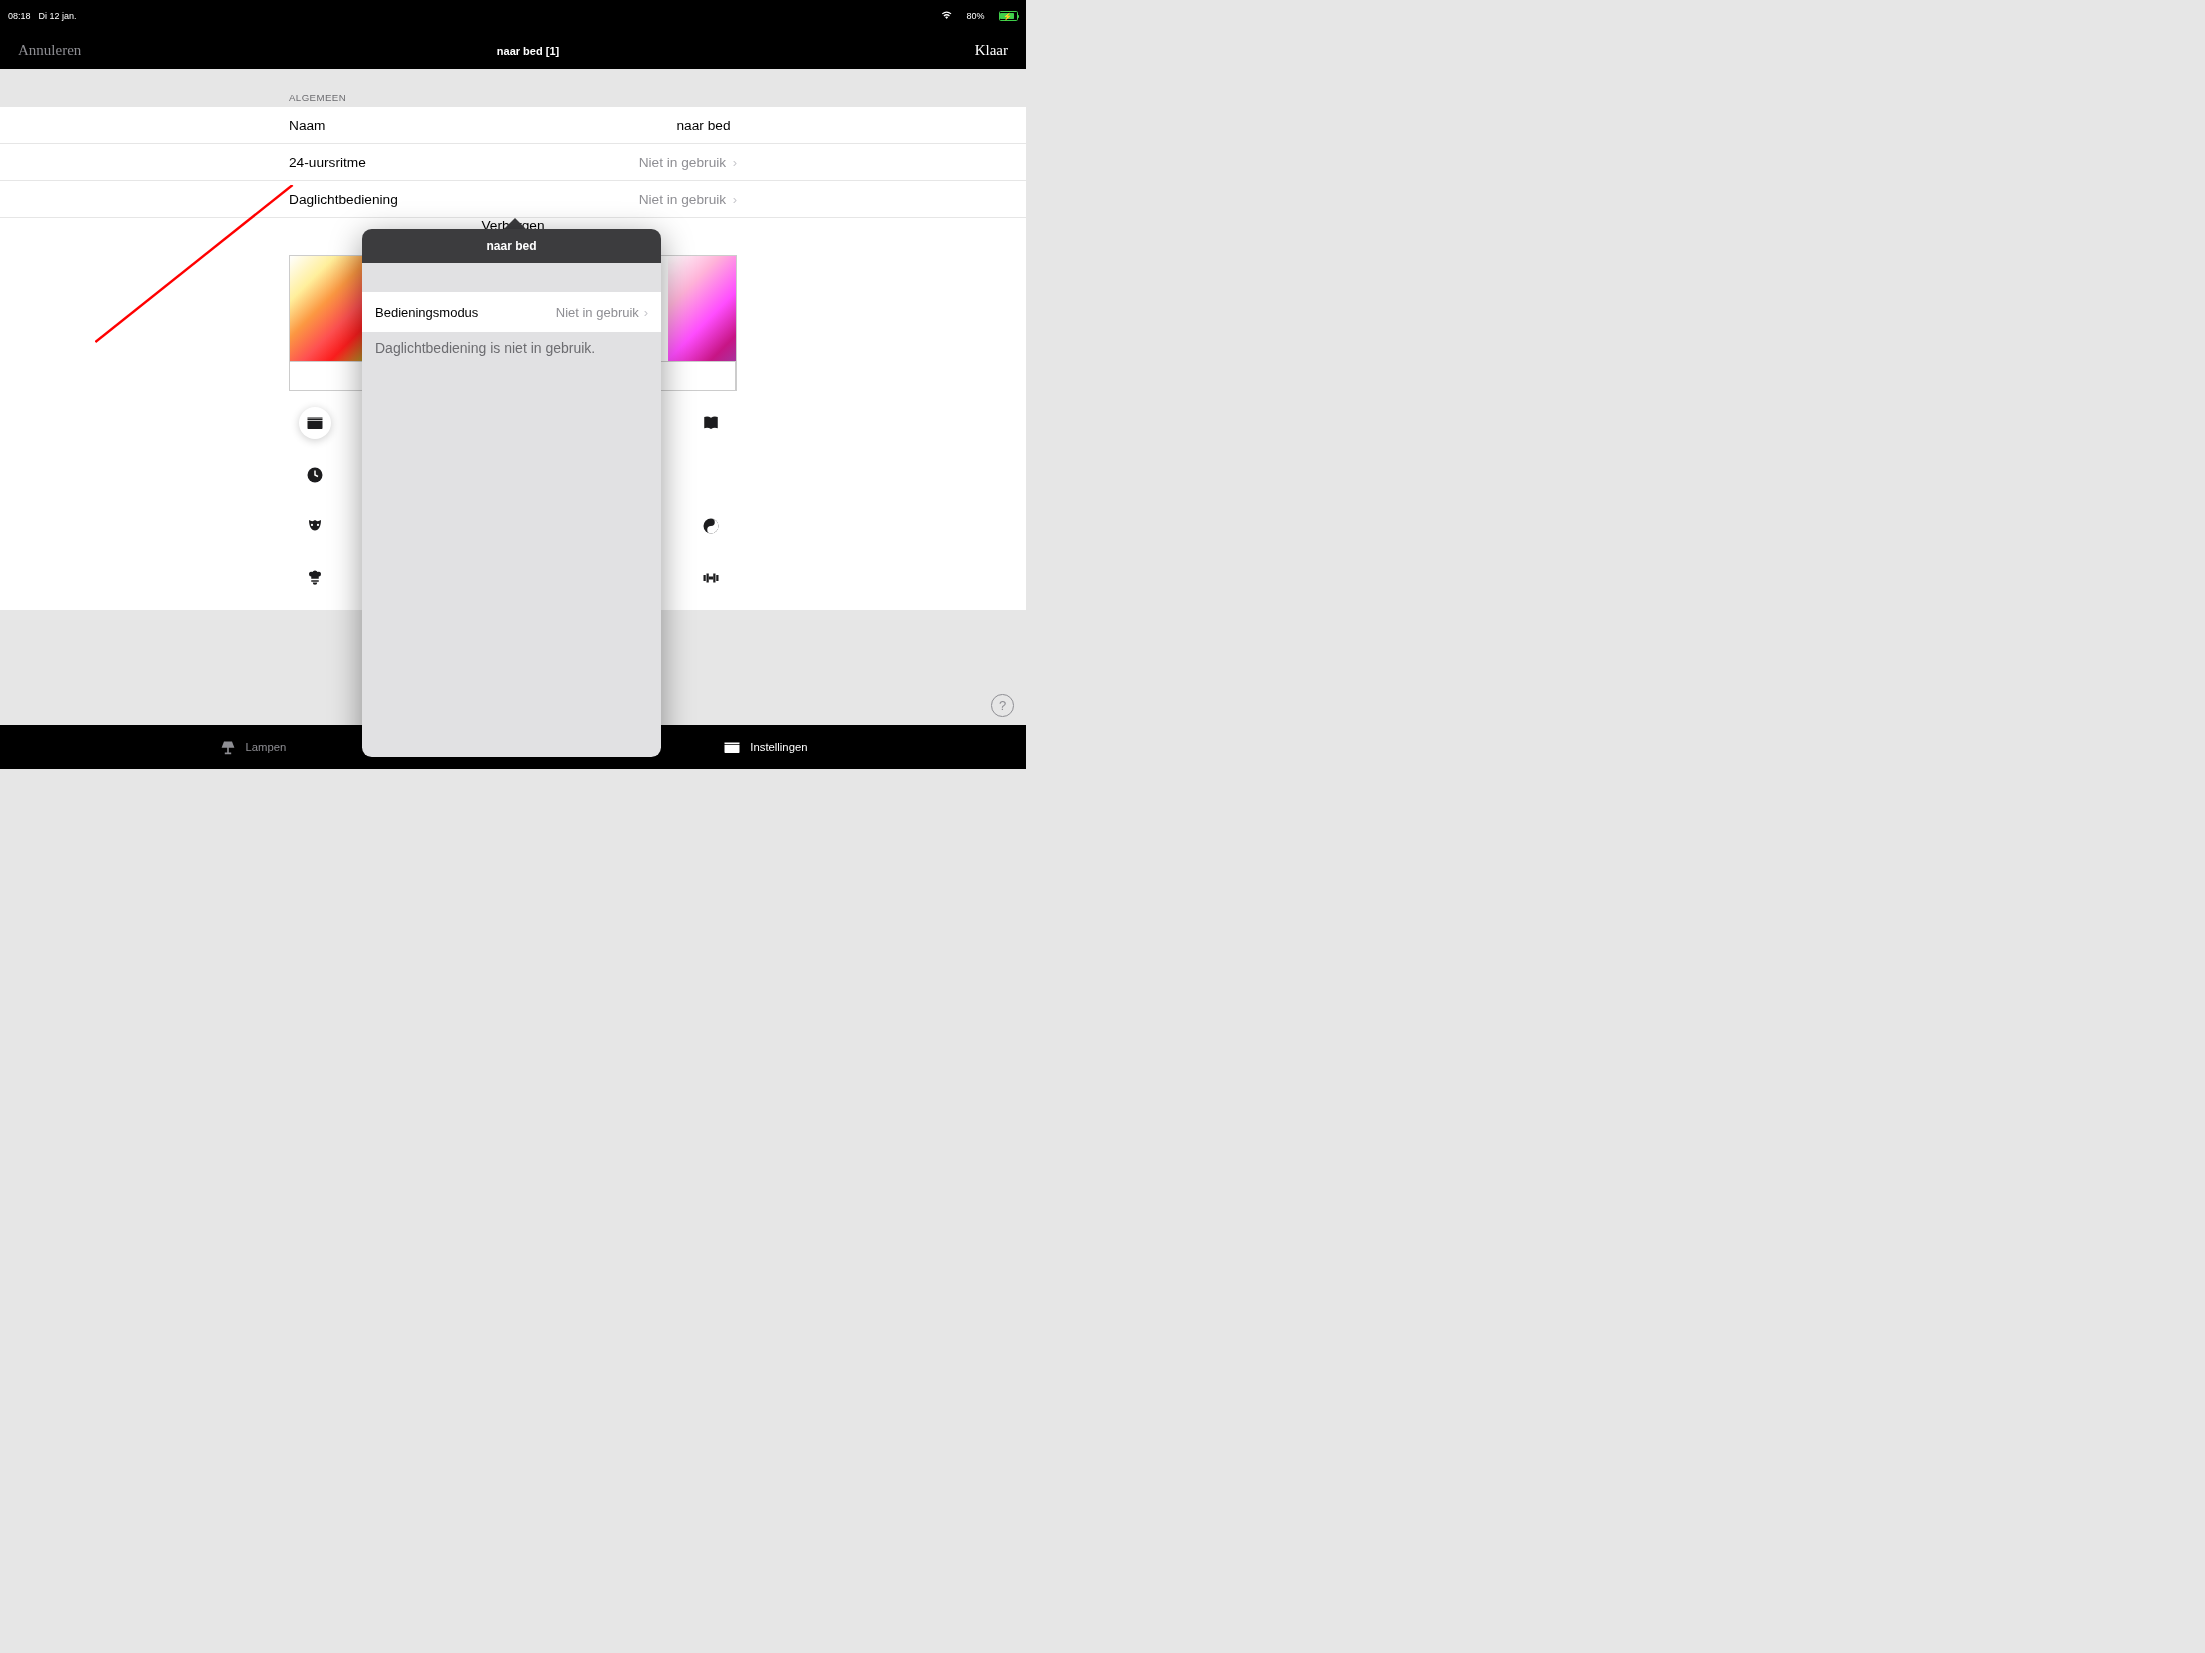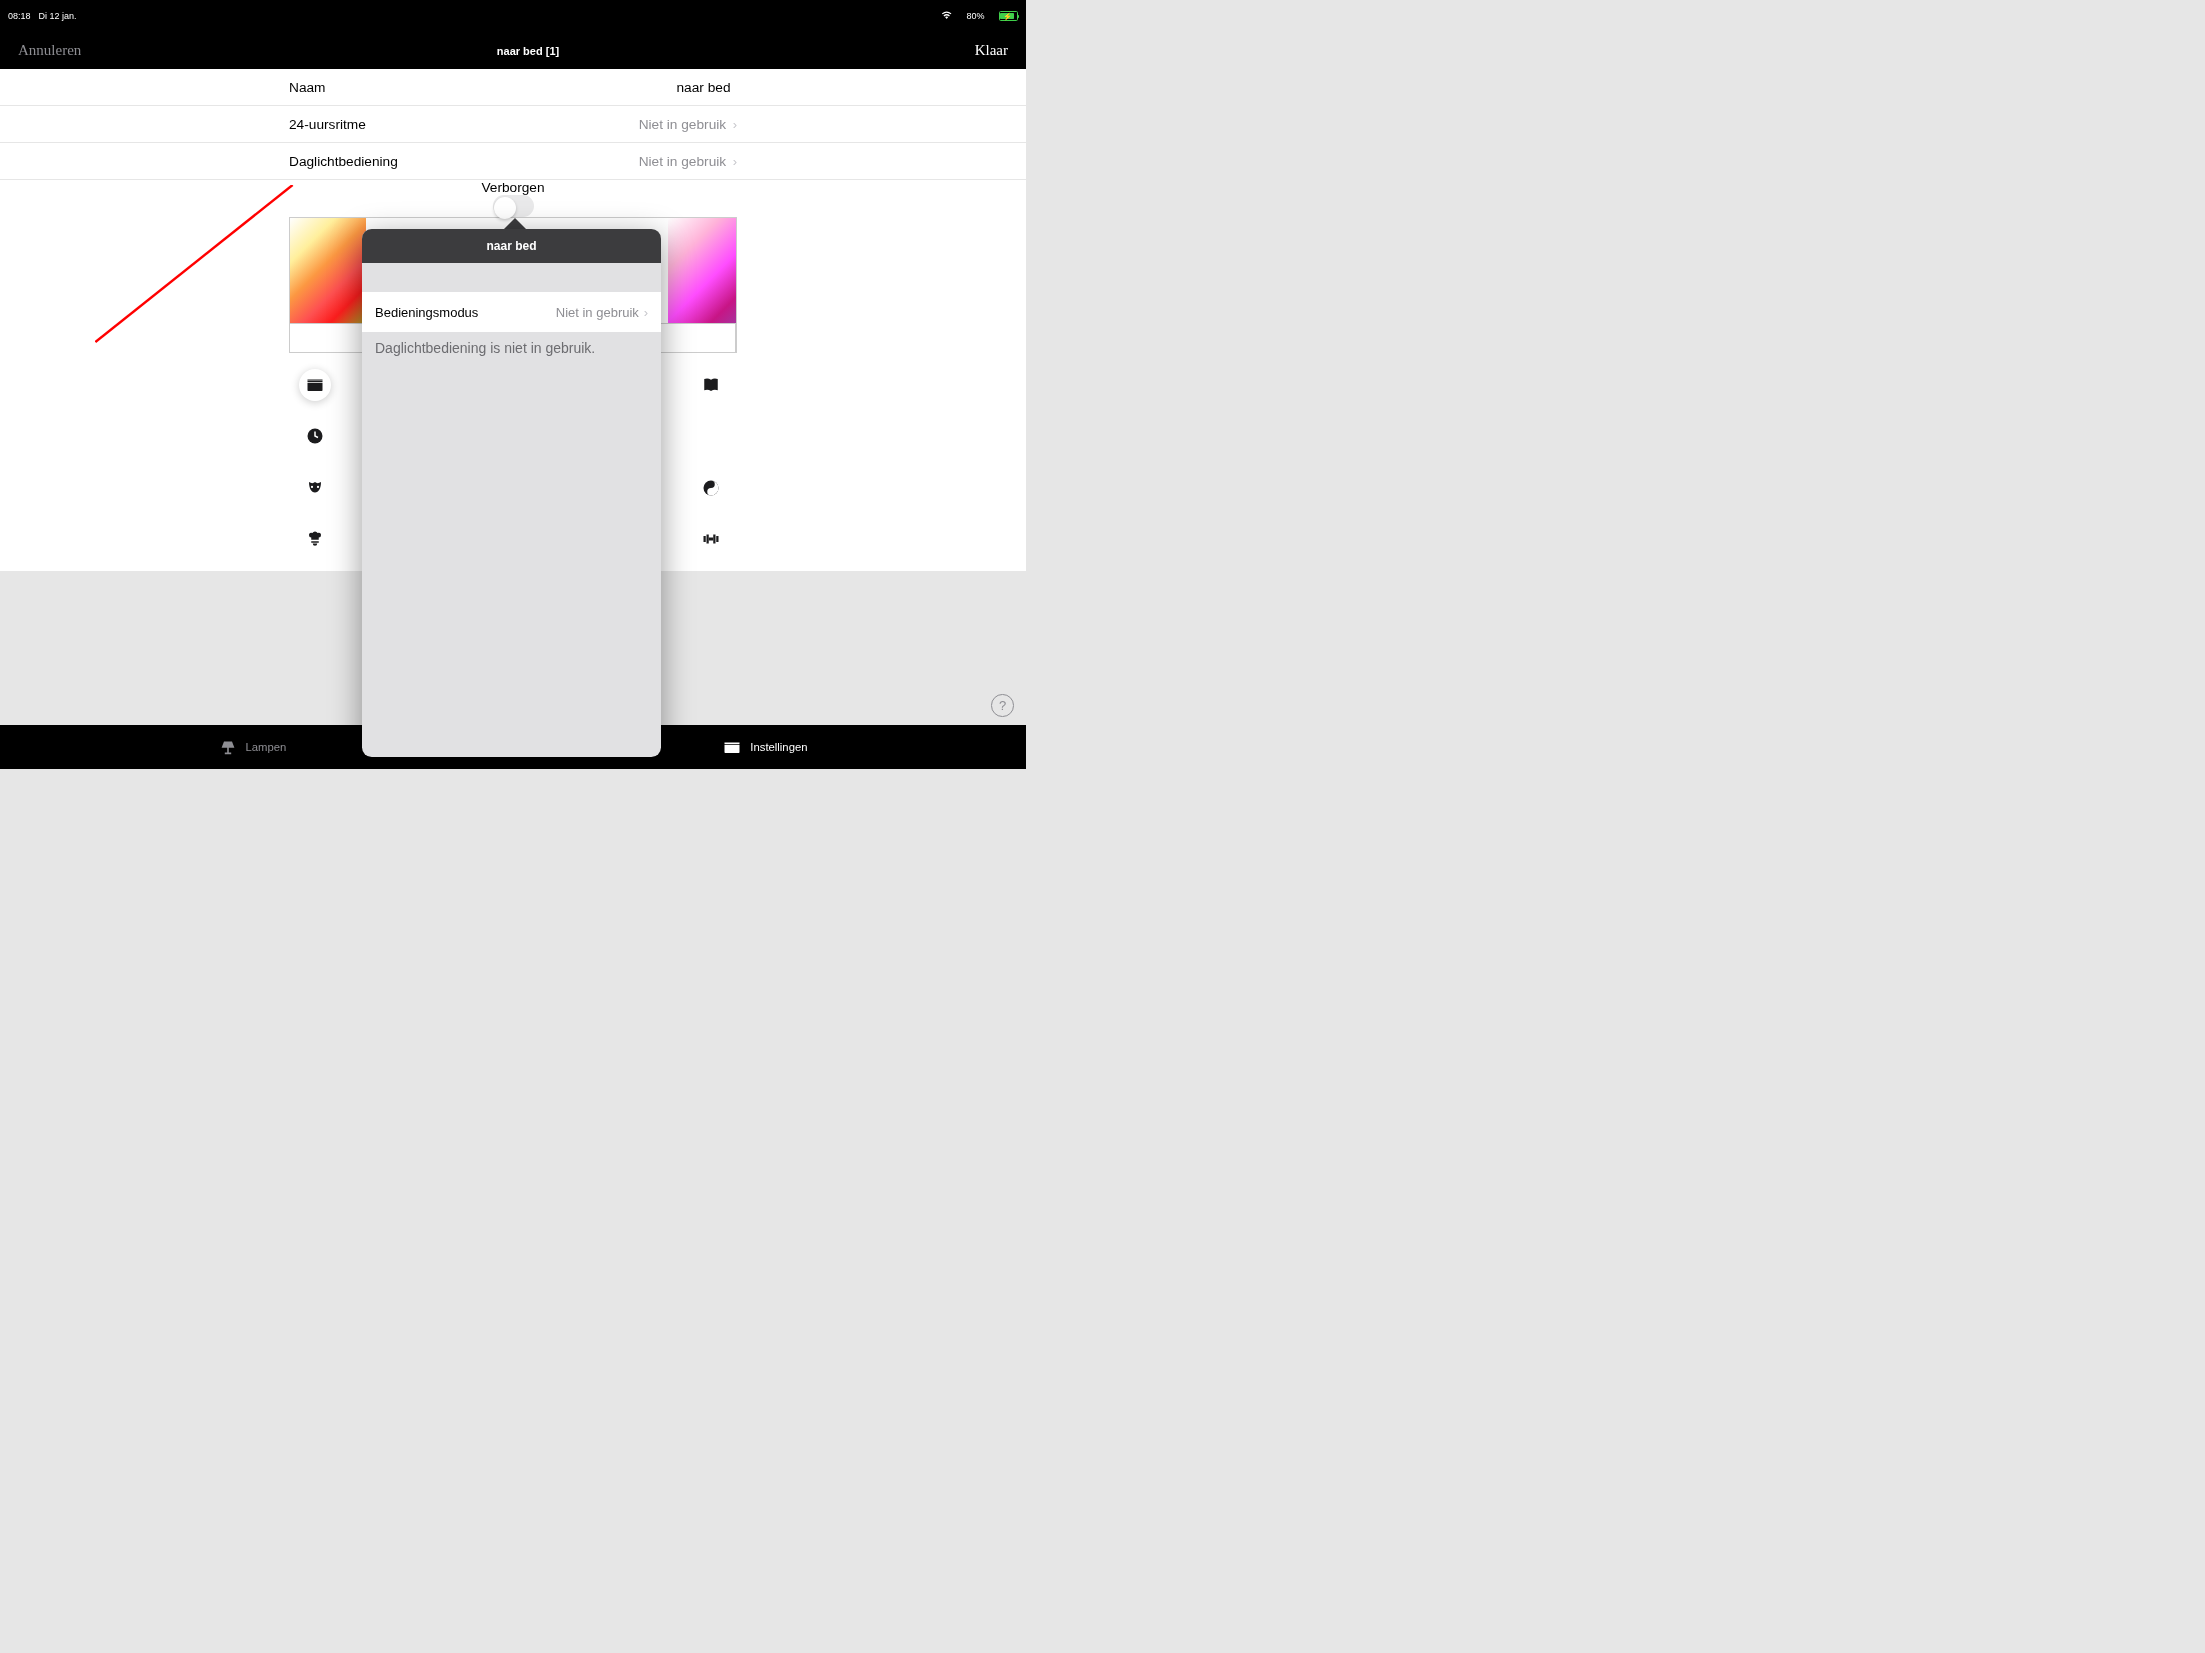--- a/index.html
+++ b/index.html
@@ -98,20 +98,21 @@
   </div>
 </div>
 
 <div class="nav-bar">
   <span class="nav-btn">Annuleren</span>
   <span class="nav-title">naar bed [1]</span>
   <span class="nav-btn right">Klaar</span>
 </div>
 
 <div class="main-bg">
+  <div class="section-header">ALGEMEEN</div>
 
   <div class="settings-list">
     <div class="row">
       <span class="row-label">Naam</span>
       <span class="row-value black">naar bed</span>
     </div>
     <div class="row">
       <span class="row-label">24-uursritme</span>
       <span class="row-value">Niet in gebruik</span>
       <span class="chevron">›</span>

